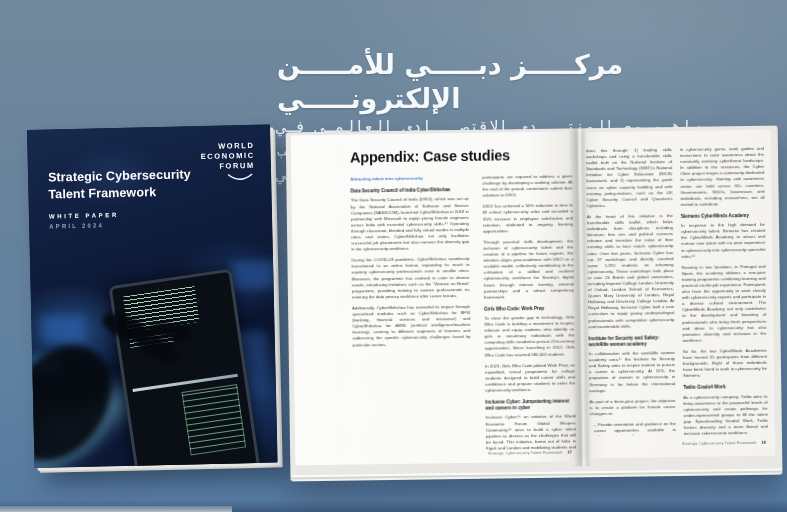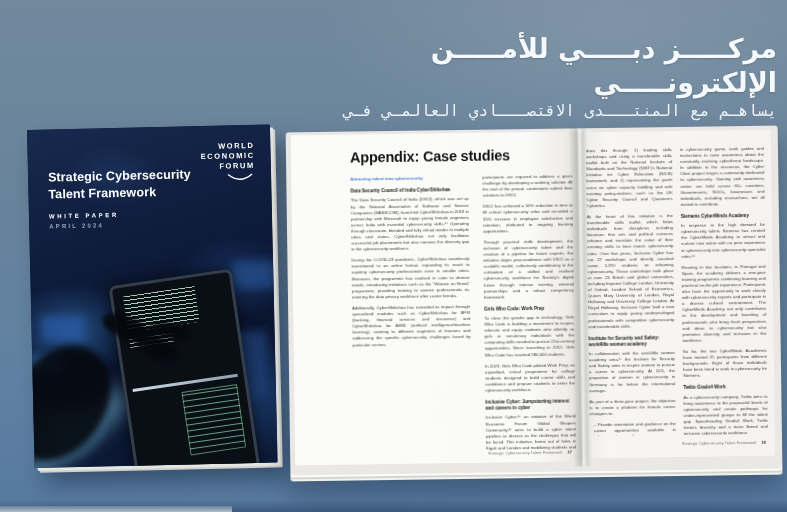--- a/index.html
+++ b/index.html
@@ -8,21 +8,21 @@
     background:
       radial-gradient(420px 200px at 78% 6%, rgba(255,255,255,.10), transparent 70%),
       linear-gradient(180deg,#72899c 0%,#68839c 38%,#5f81a1 72%,#5679a0 100%);}
   
   .edge-dark{position:absolute;left:0;right:0;bottom:0;height:11px;
     background:linear-gradient(180deg,rgba(25,45,70,.05),rgba(30,52,78,.45));}
   .edge-light{position:absolute;left:0;bottom:0;width:232px;height:6px;
     background:linear-gradient(180deg,rgba(200,210,218,.25),#b4bfc8);}
 
   
-  .ar-block{position:absolute;top:32px;right:10px;width:500px;direction:rtl;text-align:right;color:#f6f9fb;}
+  .ar-block{position:absolute;top:48px;right:10px;width:500px;direction:rtl;text-align:left;color:#f6f9fb;}
   .ar-title{font-family:"DejaVu Sans","Liberation Sans",sans-serif;font-size:27px;font-weight:bold;
     letter-spacing:0;line-height:1.25;text-shadow:0 1px 2px rgba(30,50,70,.25);}
   .ar-sub{font-family:Liberation Mono, monospace;font-size:16px;line-height:1.5;color:#eef3f7;}
   .ar-sub2{margin-right:14px;}
 
   
   .cover{position:absolute;left:27px;top:130px;width:243px;height:338px;
     transform:rotate(-1.3deg);transform-origin:top left;border-radius:1px;
     box-shadow:3px 3px 0 #e6e6e2,5px 5px 0 #d2d2cc,12px 16px 22px rgba(10,25,45,.45);
     background:#0c1832;overflow:hidden;}

